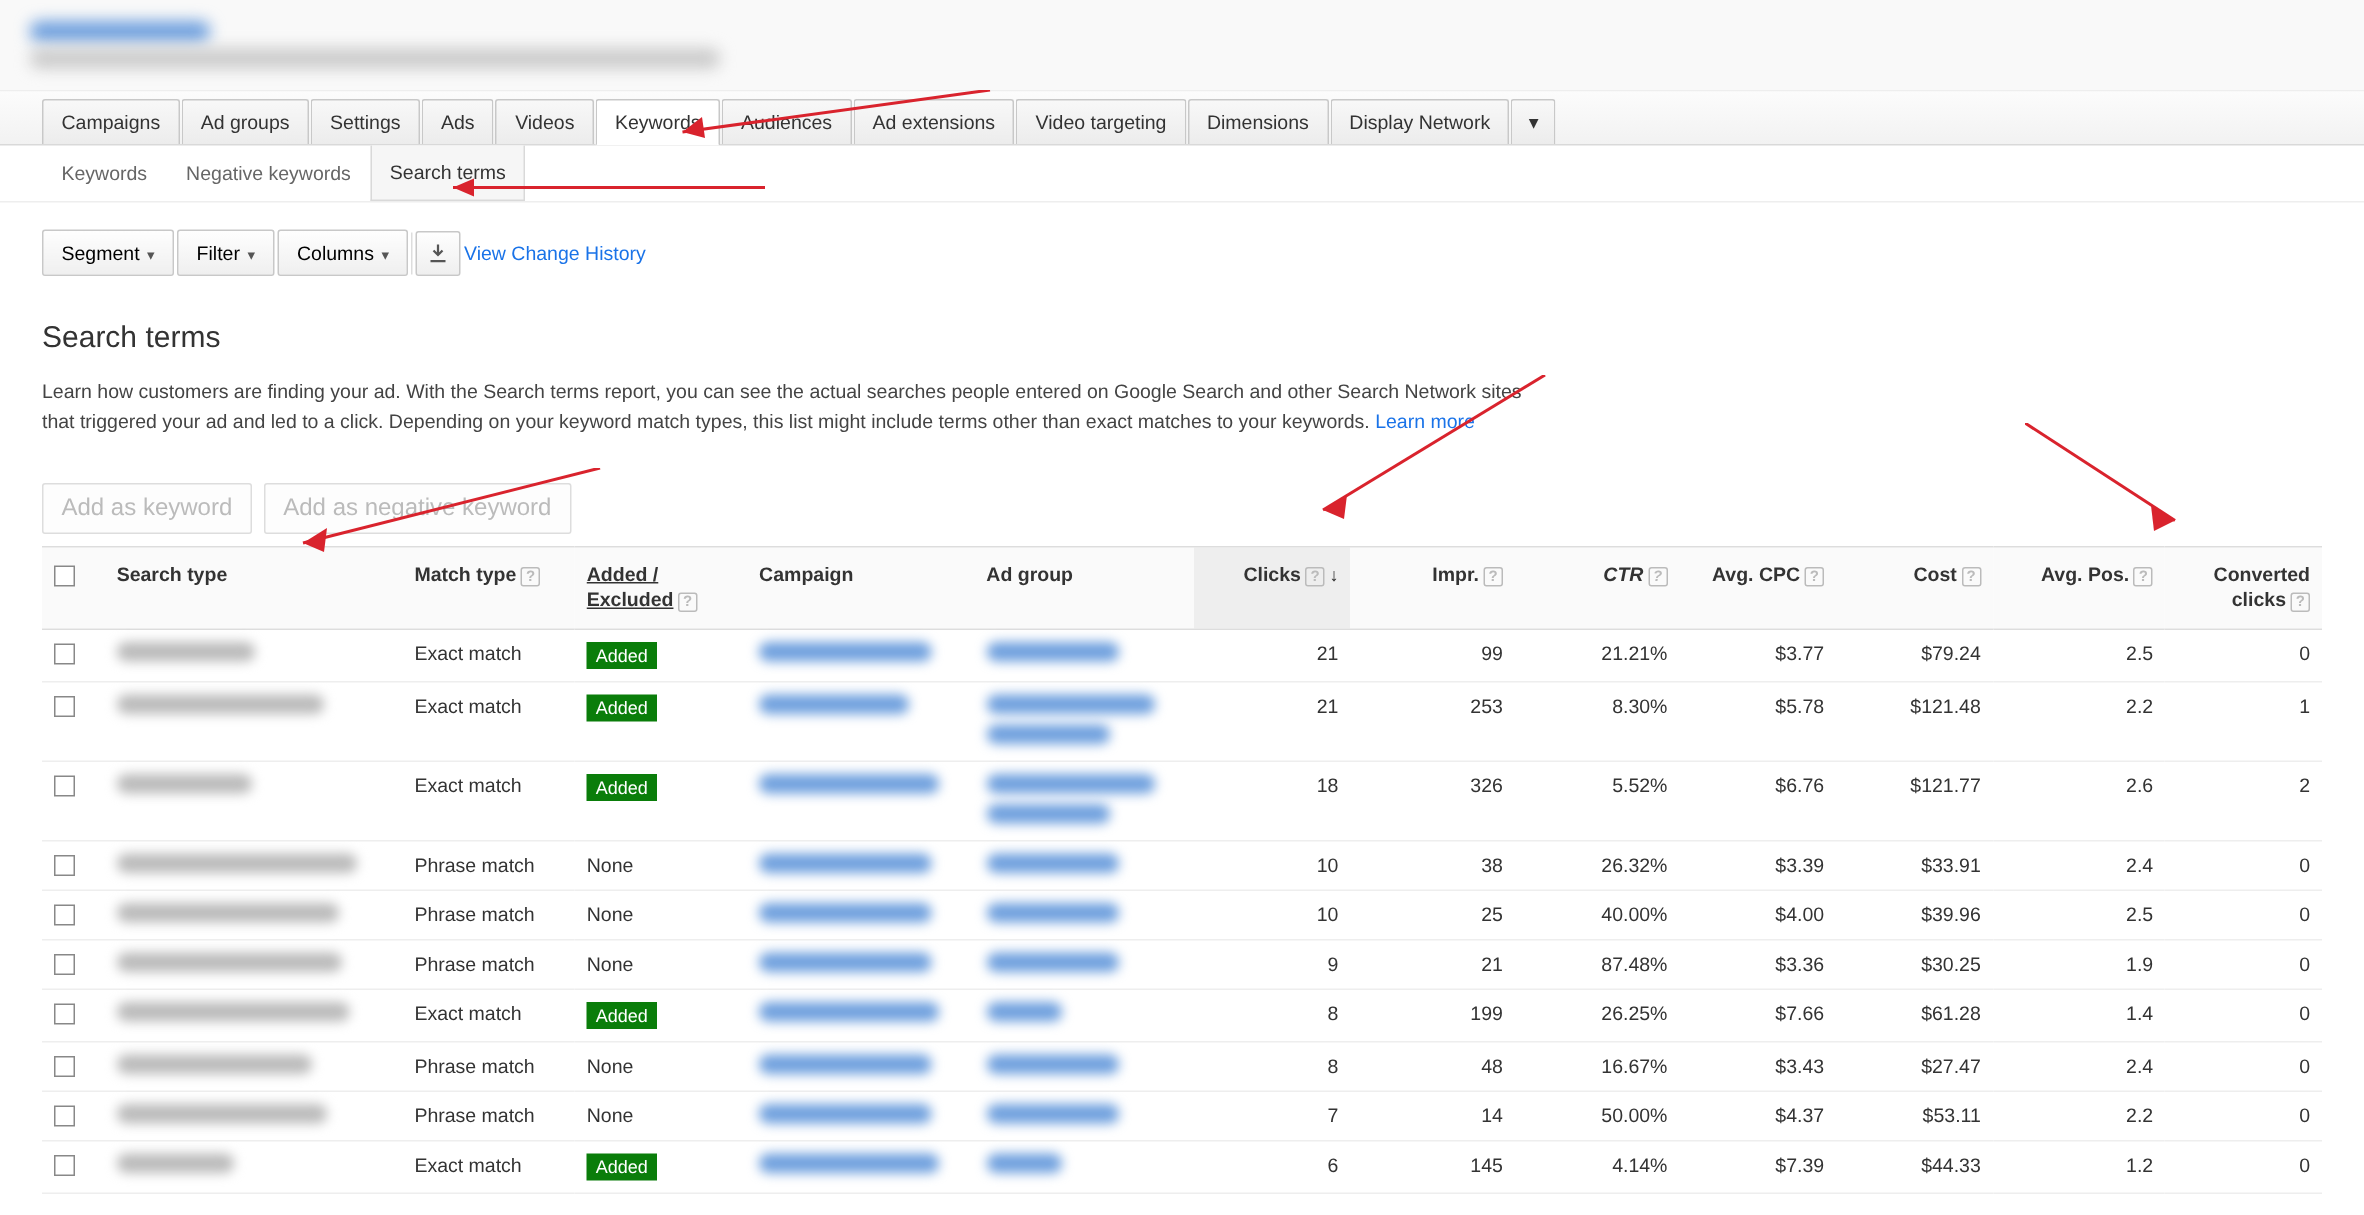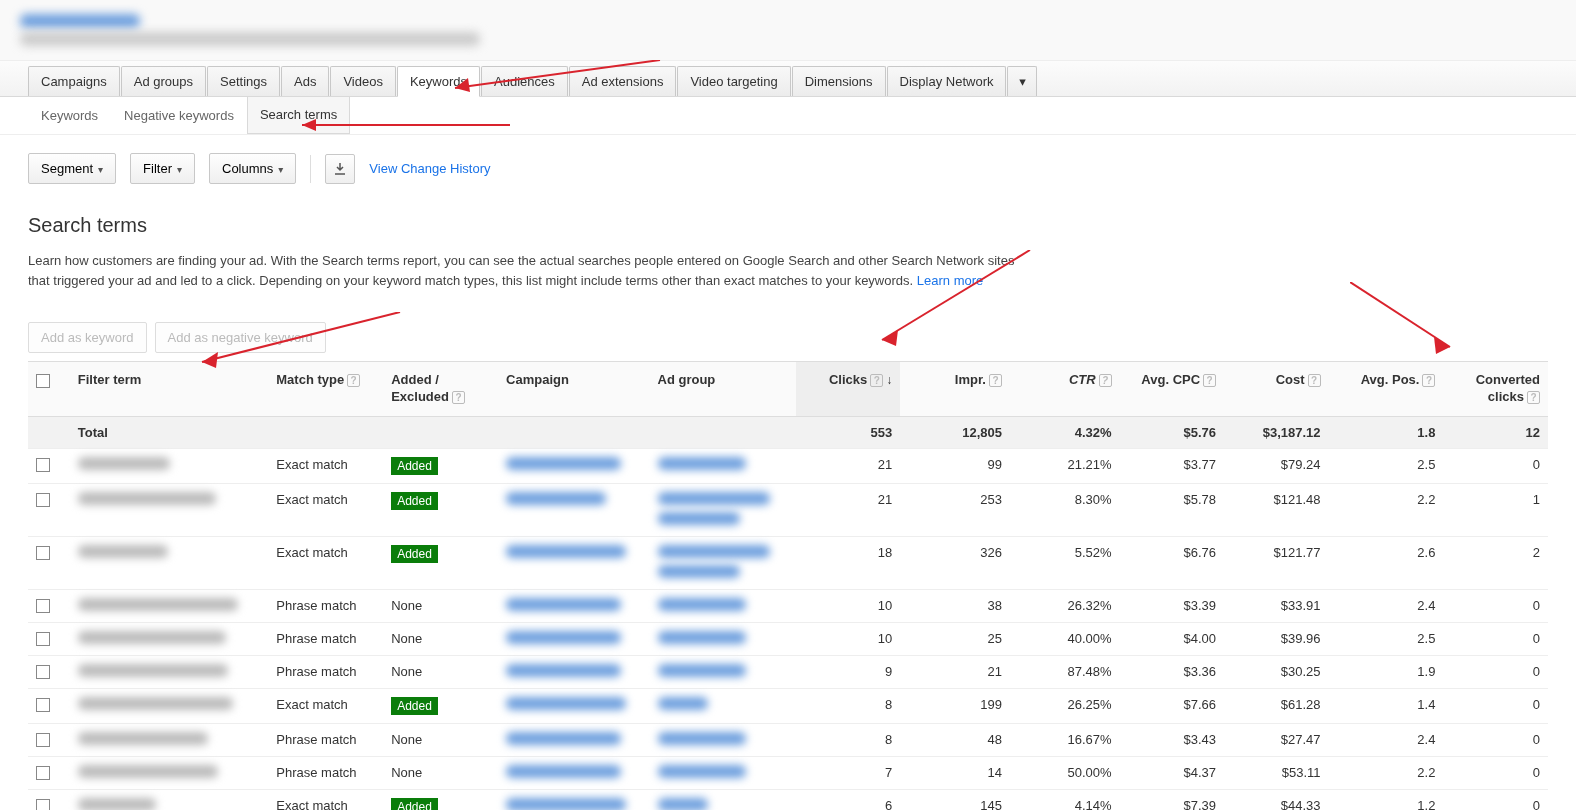--- a/index.html
+++ b/index.html
@@ -66,21 +66,21 @@
   }
   .sub-tab.active {
     border: 1px solid #d9d9d9;
     border-top: none;
     background: #f6f6f6;
     color: #333;
   }
   .toolbar-row {
     display: flex;
     align-items: center;
-    gap: 14px;
+    gap: 2px;
     padding: 18px 44px 10px 28px;
   }
   .tool-btn {
     border: 1px solid #c8c8c8;
     background: linear-gradient(#fefefe,#efefef);
     padding: 7px 12px;
     font-size: 13px;
     cursor: pointer;
     border-radius: 2px;
     display: inline-flex;
@@ -113,21 +113,21 @@
   .action-row {
     padding: 22px 28px 8px 28px;
     display:flex;
     gap:8px;
   }
   .action-btn {
     border: 1px solid #ddd;
     background: #fdfdfd;
     color: #bbb;
     padding: 7px 12px;
-    font-size: 13px;
+    font-size: 16px;
     border-radius: 2px;
     cursor: default;
   }
   table.grid {
     width: calc(100% - 56px);
     margin: 0 28px;
     border-collapse: collapse;
     font-size: 13px;
   }
   table.grid th {
@@ -254,50 +254,35 @@
 
   <div class="action-row">
     <button class="action-btn">Add as keyword</button>
     <button class="action-btn">Add as negative keyword</button>
   </div>
 
   <table class="grid">
     <thead>
         <tr id="thead-row">
           <th class="left" style="width: 40px;"><span class="checkbox"></span></th>
-          <th class="left" style="width: 190px;">Filter term</th>
+          <th class="left" style="width: 190px;">Search type</th>
           <th class="left" style="width: 110px;">Match type<span class="help">?</span></th>
-          <th class="left" style="width: 110px;">Added / Excluded<span class="help">?</span></th>
+          <th class="left" style="width: 110px; text-decoration: underline;">Added / Excluded<span class="help">?</span></th>
           <th class="left" style="width: 145px;">Campaign</th>
           <th class="left" style="width: 140px;">Ad group</th>
           <th class="sorted" style="width: 100px;">Clicks<span class="help">?</span><span class="sort-arrow">↓</span></th>
           <th style="width: 105px;">Impr.<span class="help">?</span></th>
           <th style="width: 105px; font-style: italic;">CTR<span class="help">?</span></th>
           <th style="width: 100px;">Avg. CPC<span class="help">?</span></th>
           <th style="width: 100px;">Cost<span class="help">?</span></th>
           <th style="width: 110px;">Avg. Pos.<span class="help">?</span></th>
           <th style="width: 100px;">Converted clicks<span class="help">?</span></th>
         </tr>
       </thead>
     <tbody id="tbody">
-        <tr class="total">
-          <td class="left"></td>
-          <td class="left bold">Total</td>
-          <td class="left"></td>
-          <td class="left"></td>
-          <td class="left"></td>
-          <td class="left"></td>
-          <td class="bold">553</td>
-          <td class="bold">12,805</td>
-          <td class="bold">4.32%</td>
-          <td class="bold">$5.76</td>
-          <td class="bold">$3,187.12</td>
-          <td class="bold">1.8</td>
-          <td class="bold">12</td>
-        </tr>
         <tr>
           <td class="left"><span class="checkbox"></span></td>
           <td class="left"><span class="cell-blur" style="width:92px"></span></td>
           <td class="left">Exact match</td>
           <td class="left"><span class="added-badge">Added</span></td>
           <td class="left"><span class="cell-blur link" style="width:115px"></span></td>
           <td class="left"><span class="cell-blur link" style="width:88px"></span></td>
           <td>21</td>
           <td>99</td>
           <td>21.21%</td>

